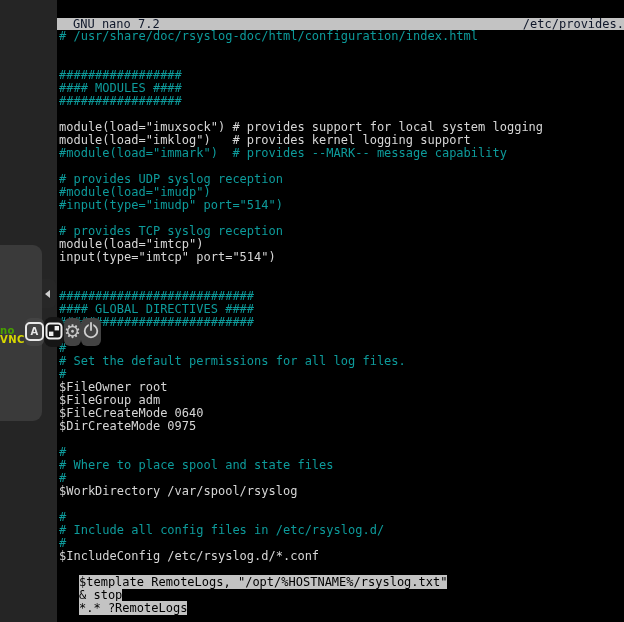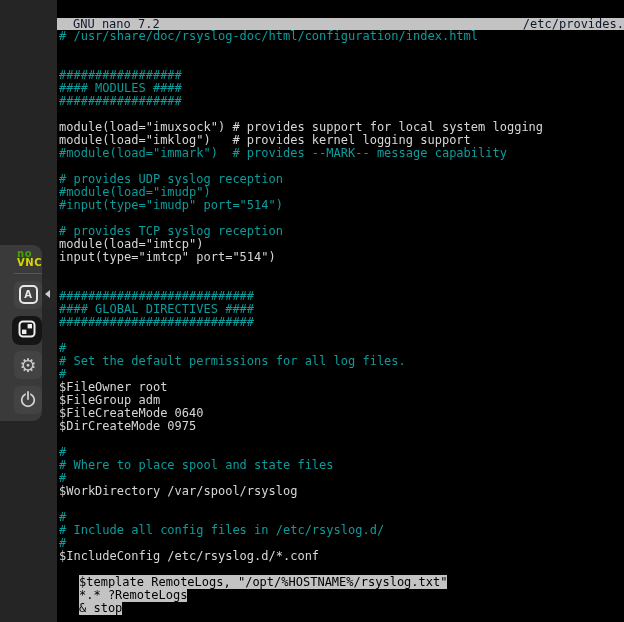--- a/index.html
+++ b/index.html
@@ -28,21 +28,21 @@
   .titlebar .t-left{position:absolute;left:16px;top:0;}
   .titlebar .t-right{position:absolute;right:0;top:0;}
   .file-content{margin-top:0;}
   .line{height:13px;font:12px/13px "DejaVu Sans Mono", monospace;white-space:pre;padding-left:2px;}
   .line span.comment{color:var(--teal);}
   .line span.plain{color:var(--fg);}
   .line span.sel{background:var(--sel);color:#000;margin-left:20px;}
 
   
   .vnc-panel{position:absolute;left:0;top:245px;width:42px;height:176px;background:var(--panel);
-             border-radius:0 9px 9px 0;display:flex;flex-direction:column;align-items:flex-end;
+             border-radius:0 9px 9px 0;display:flex;align-items:center;
              padding-top:4px;z-index:3;}
   .vnc-logo{font-family:"DejaVu Sans", sans-serif;font-weight:bold;font-size:10px;line-height:9px;
             text-align:left;letter-spacing:0.5px;}
   .vnc-logo .l1{color:#47a100;display:block;}
   .vnc-logo .l2{color:#d8d800;display:block;}
   .vnc-sep{width:28px;height:1px;background:#565656;margin:6px 0 7px 0;}
   .vbtn{width:28px;height:28px;border-radius:6px;background:var(--btn);border:none;
         display:flex;align-items:center;justify-content:center;margin-bottom:7px;cursor:pointer;}
   .vbtn.active{width:30px;height:30px;border-radius:8px;background:var(--btn-active);margin-bottom:6px;}
   .akey{width:19px;height:19px;border:2px solid #e8e8e8;border-radius:5px;display:flex;
@@ -145,18 +145,18 @@
         <div class="line"><span class="comment"># Where to place spool and state files</span></div>
         <div class="line"><span class="comment">#</span></div>
         <div class="line"><span class="plain">$WorkDirectory /var/spool/rsyslog</span></div>
         <div class="line"><span class="plain"></span></div>
         <div class="line"><span class="comment">#</span></div>
         <div class="line"><span class="comment"># Include all config files in /etc/rsyslog.d/</span></div>
         <div class="line"><span class="comment">#</span></div>
         <div class="line"><span class="plain">$IncludeConfig /etc/rsyslog.d/*.conf</span></div>
         <div class="line"><span class="plain"></span></div>
         <div class="line"><span class="sel">$template RemoteLogs, "/opt/%HOSTNAME%/rsyslog.txt"</span></div>
+        <div class="line"><span class="sel">&amp; stop</span></div>
         <div class="line"><span class="sel">*.* ?RemoteLogs</span></div>
-        <div class="line"><span class="sel">&amp; stop</span></div>
       </div>
   </div>
 
 </div>
 
 </body></html>

